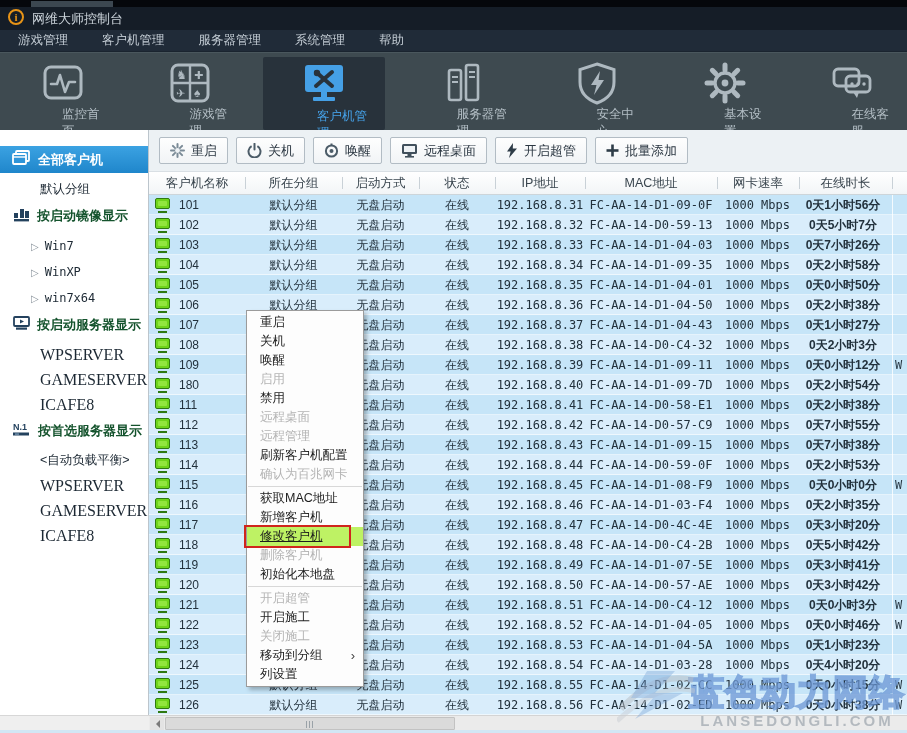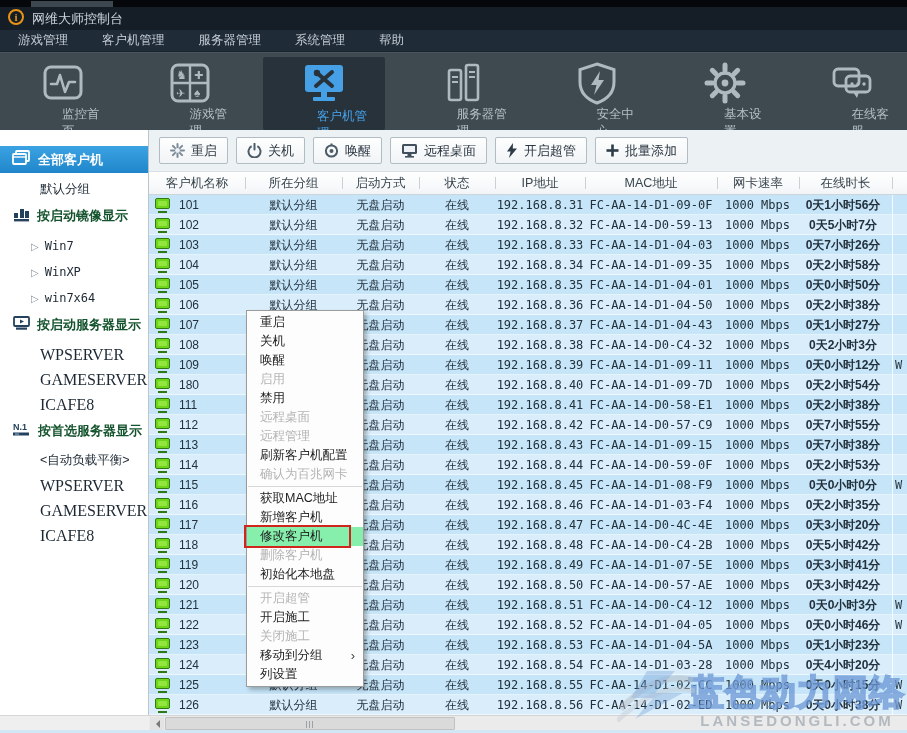--- a/index.html
+++ b/index.html
@@ -815,21 +815,21 @@
       <div class="cm-item">唤醒</div>
       <div class="cm-item disabled">启用</div>
       <div class="cm-item">禁用</div>
       <div class="cm-item disabled">远程桌面</div>
       <div class="cm-item disabled">远程管理</div>
       <div class="cm-item">刷新客户机配置</div>
       <div class="cm-item disabled">确认为百兆网卡</div>
       <div class="cm-sep"></div>
       <div class="cm-item">获取MAC地址</div>
       <div class="cm-item">新增客户机</div>
-      <div class="cm-item hl" style="background: #86efac;">修改客户机</div>
+      <div class="cm-item hl" style="background: #bef264; text-decoration: underline;">修改客户机</div>
       <div class="cm-item disabled">删除客户机</div>
       <div class="cm-item">初始化本地盘</div>
       <div class="cm-sep"></div>
       <div class="cm-item disabled">开启超管</div>
       <div class="cm-item">开启施工</div>
       <div class="cm-item disabled">关闭施工</div>
       <div class="cm-item">移动到分组<span class="cm-arrow"></span></div>
       <div class="cm-item">列设置</div>
       <div class="red-box" style="top: 214px; border-color: rgb(208, 37, 29);"></div>
     </div>

